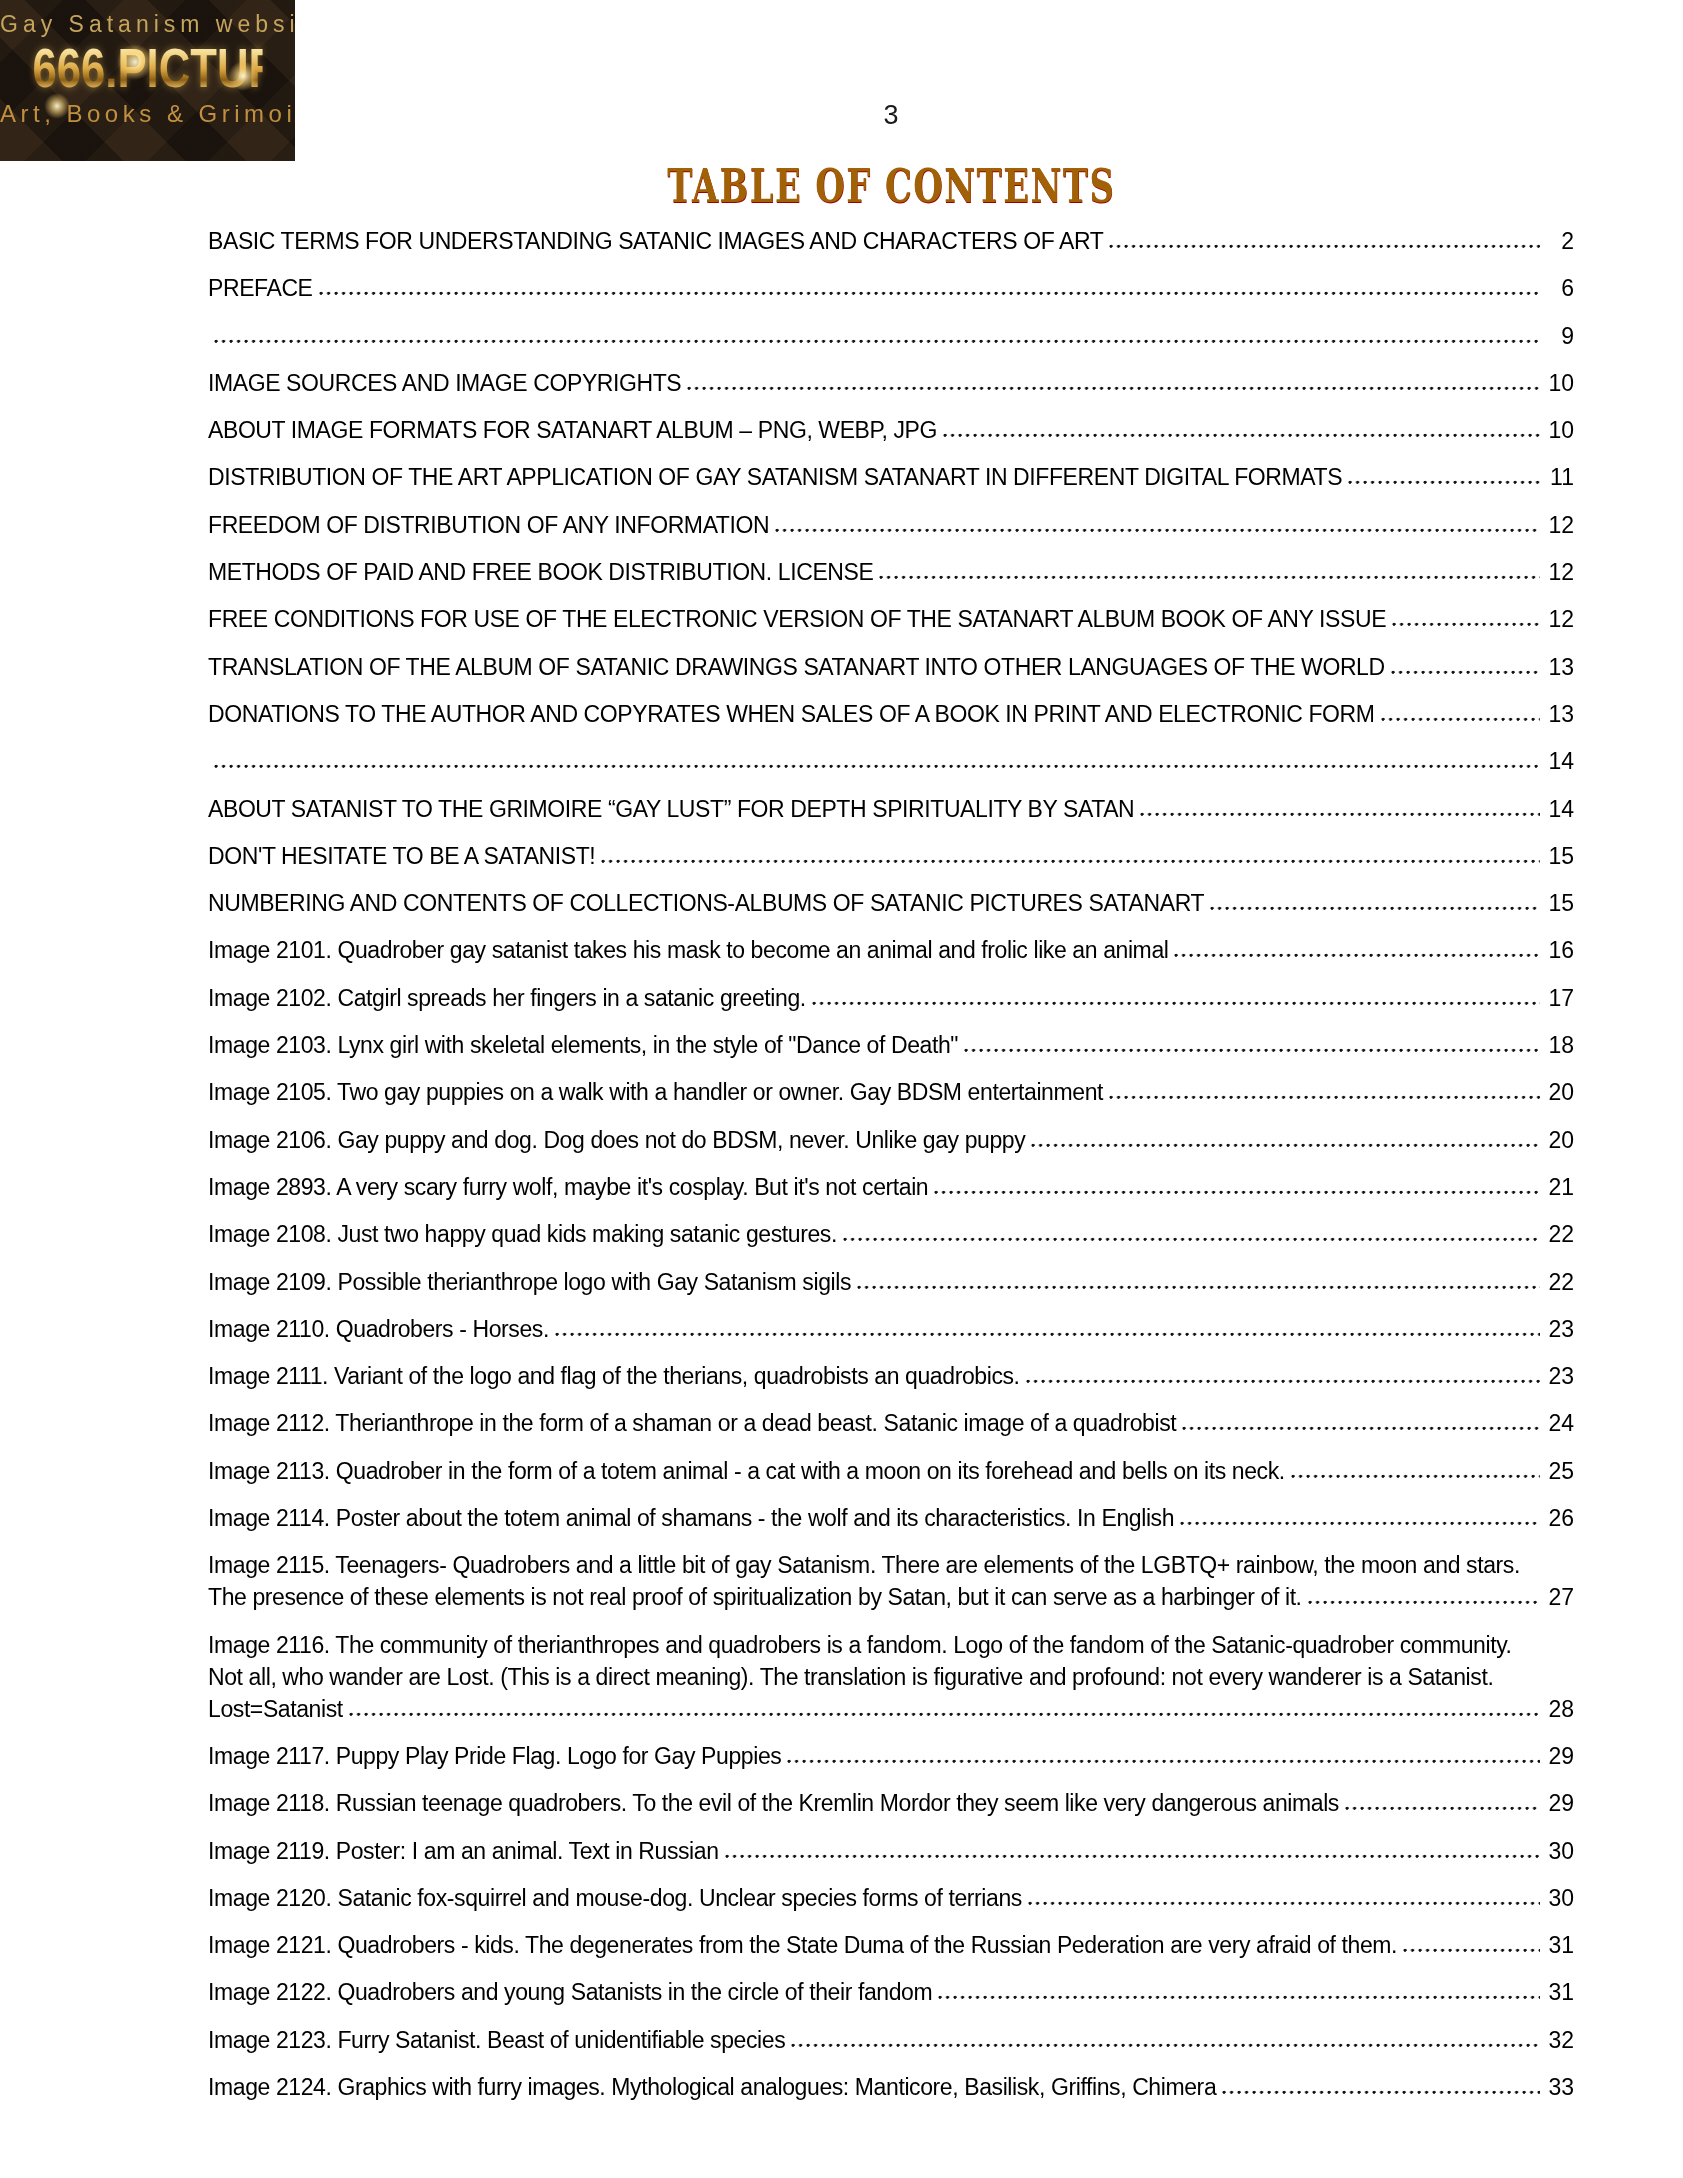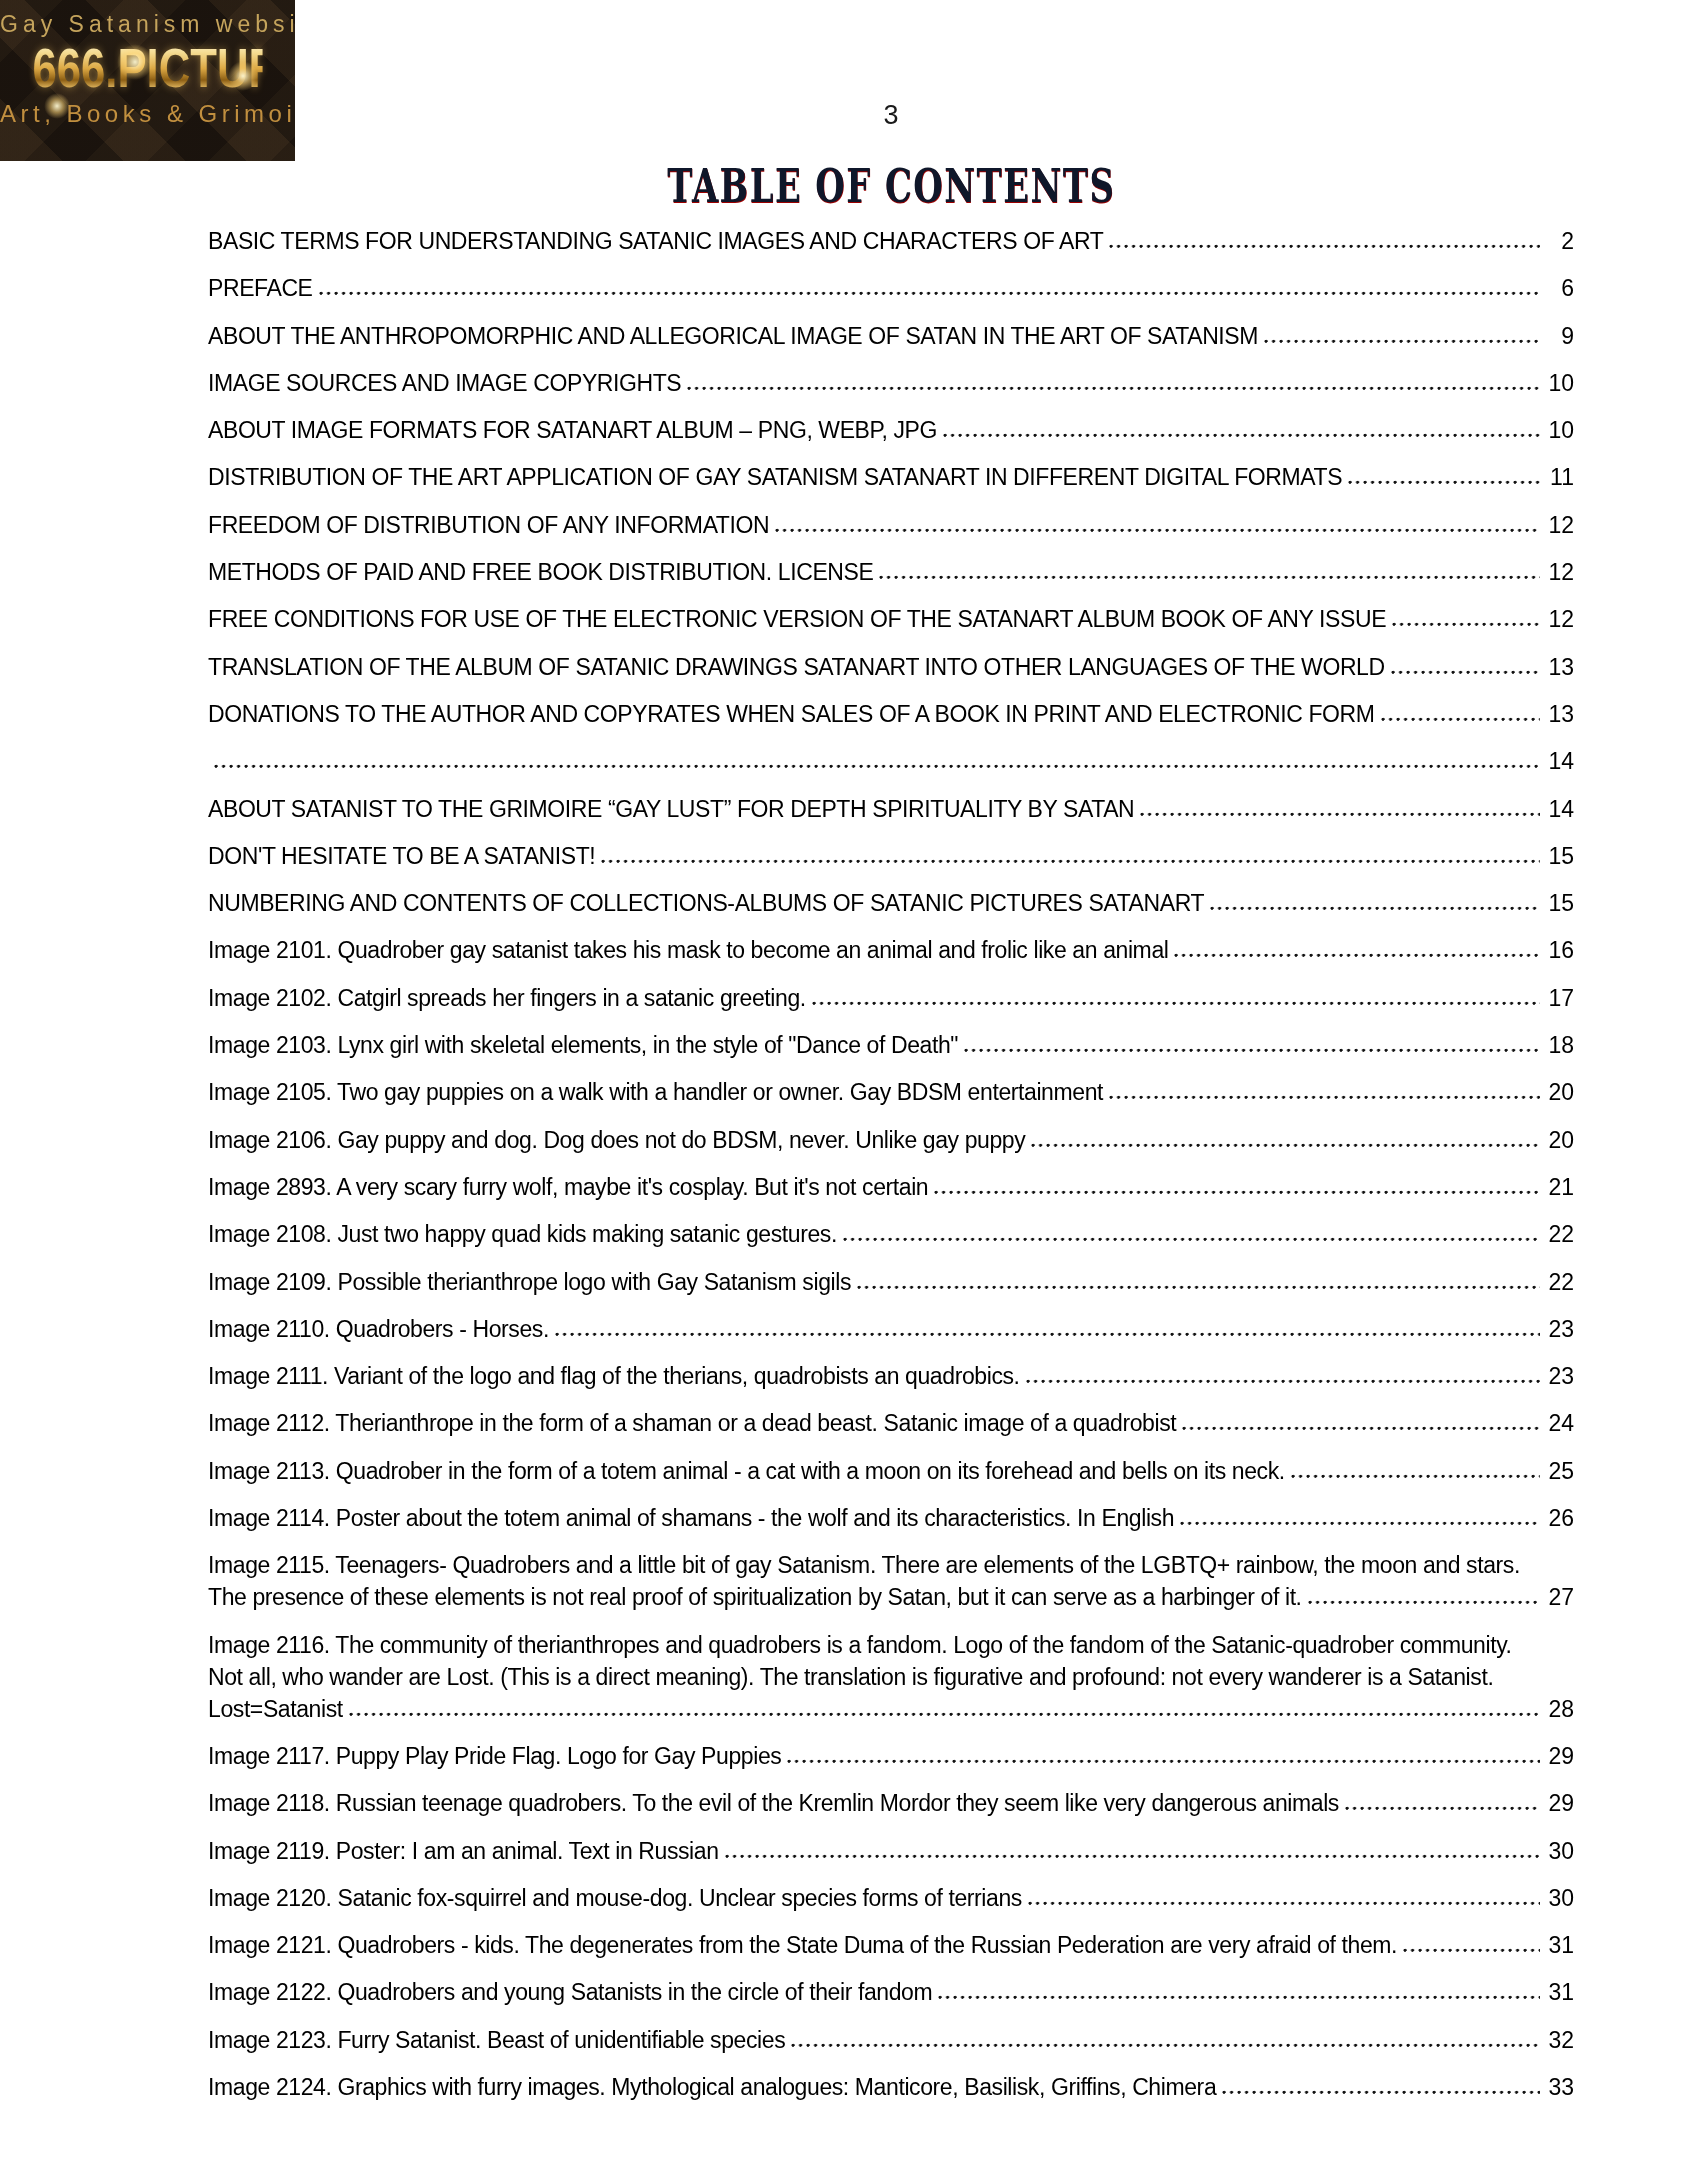--- a/index.html
+++ b/index.html
@@ -53,21 +53,21 @@
   
   .page-number-top {
     position:absolute; top:100px; left:208px; width:1366px;
     text-align:center; font-size:27px; color:#1a1a1a;
   }
   .toc-title {
     position:absolute; top:160px; left:208px; width:1366px;
     margin:0; text-align:center;
     font-family:"DejaVu Serif", serif; font-weight:bold;
     font-size:47px; line-height:51px;
-    color:#0f172a;
+    color:#a16207;
   }
   .toc-title .squeeze {
     display:inline-block;
     transform:scaleX(0.72); transform-origin:50% 50%;
     letter-spacing:2px; white-space:nowrap;
     text-shadow:0.5px 0.5px 0 #9c0000;
   }
 
   
   .toc {
@@ -114,21 +114,20 @@
     </div>
     <div class="toc-entry">
       <div class="toc-line toc-line-last">
         <span class="toc-text">PREFACE</span>
         <span class="leader"></span>
         <span class="pg">6</span>
       </div>
     </div>
     <div class="toc-entry">
       <div class="toc-line toc-line-last">
-        <span class="toc-text">ABOUT THE ANTHROPOMORPHIC AND ALLEGORICAL IMAGE OF SATAN IN THE ART OF SATANISM</span>
         <span class="leader"></span>
         <span class="pg">9</span>
       </div>
     </div>
     <div class="toc-entry">
       <div class="toc-line toc-line-last">
         <span class="toc-text">IMAGE SOURCES AND IMAGE COPYRIGHTS</span>
         <span class="leader"></span>
         <span class="pg">10</span>
       </div>

